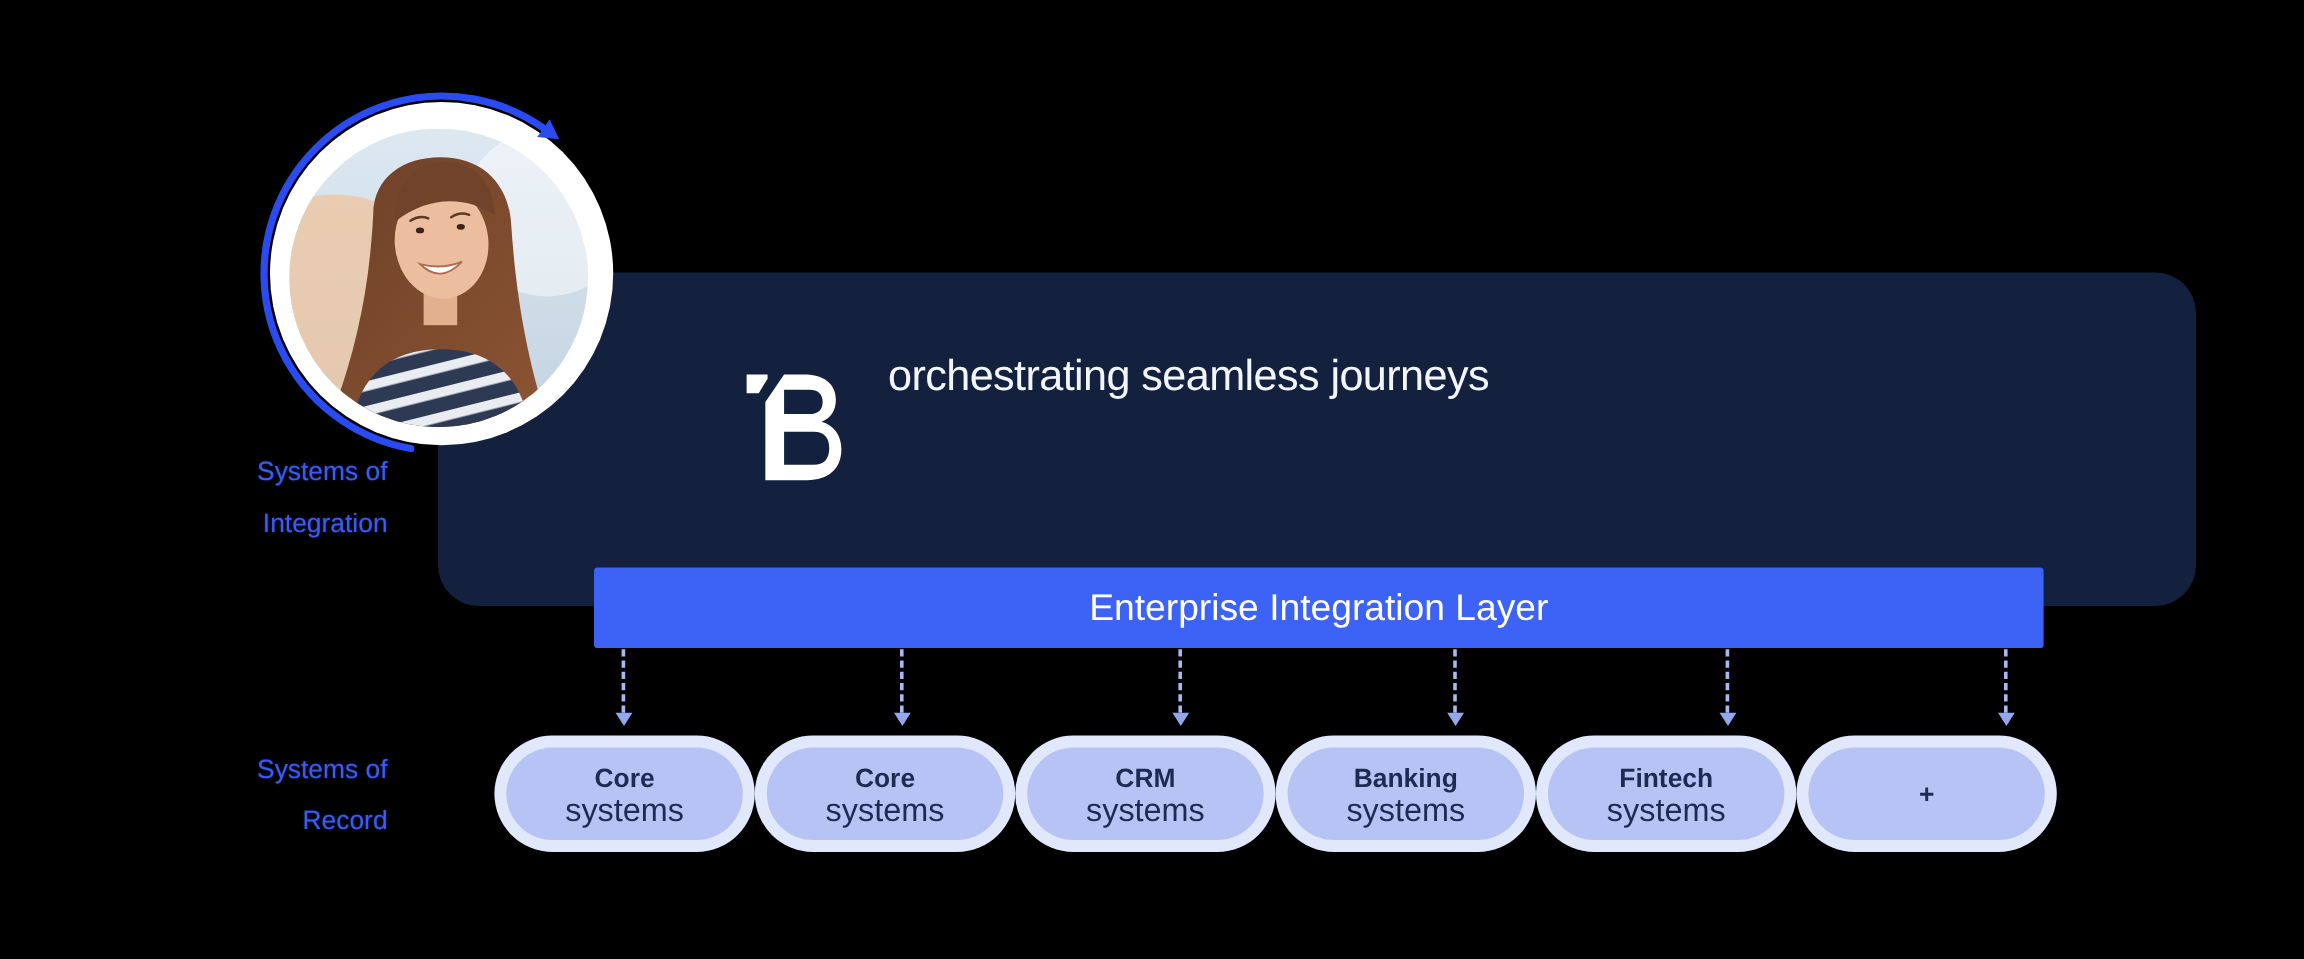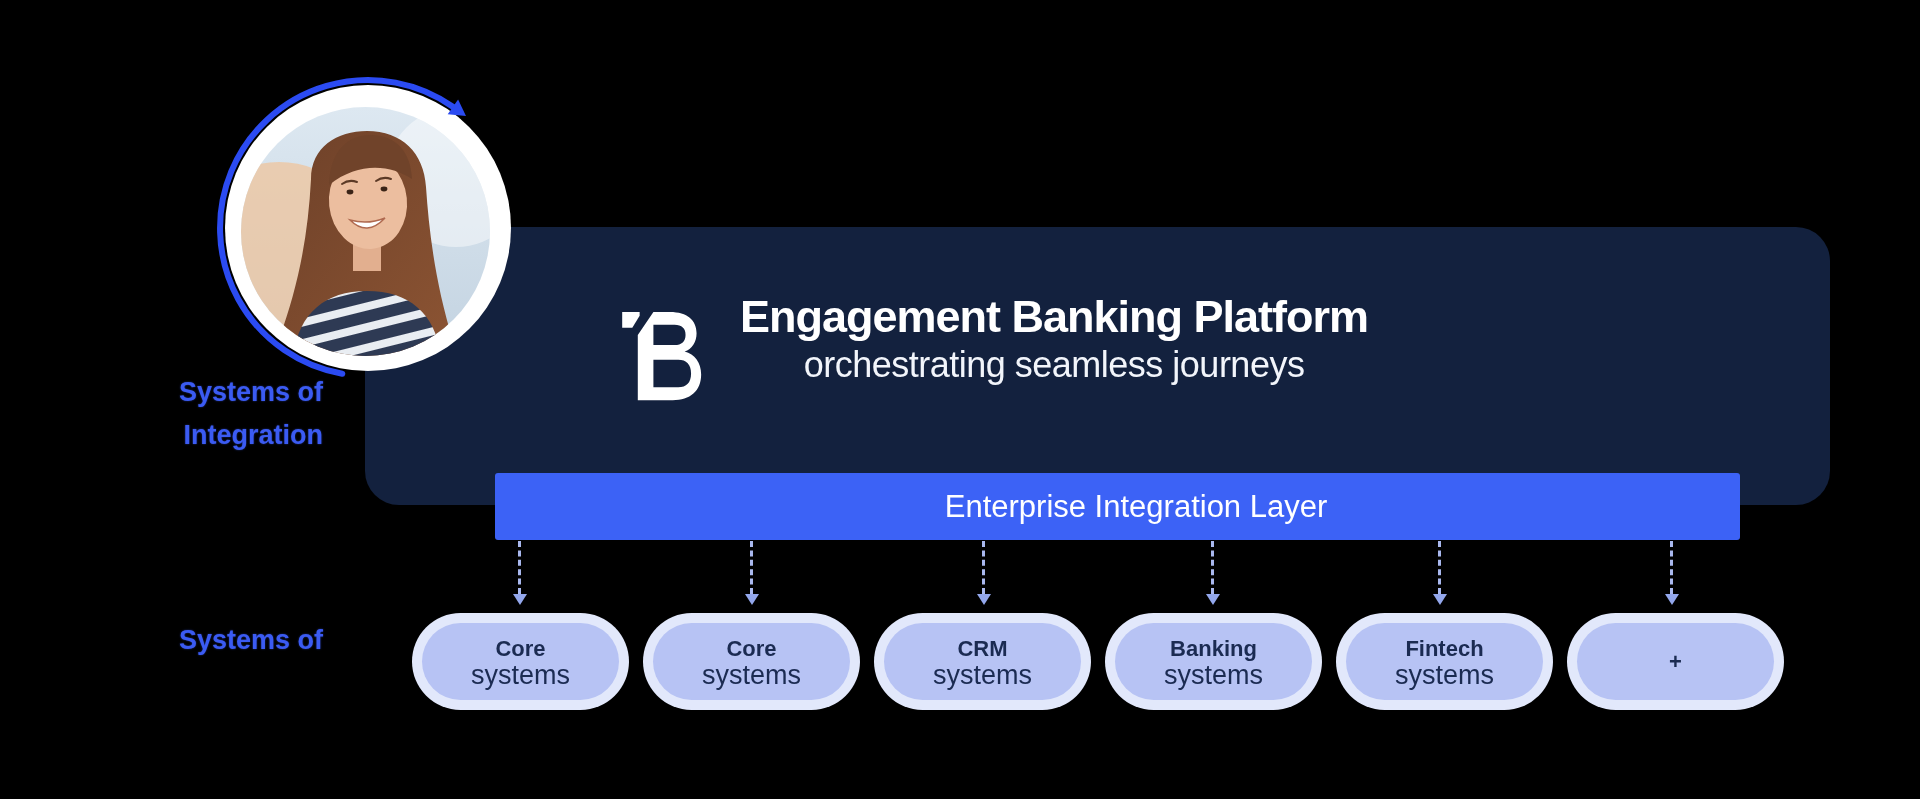--- a/index.html
+++ b/index.html
@@ -1,47 +1,47 @@
 <!DOCTYPE html>
 <html><head>
 <meta charset="utf-8">
 <style>
   html,body{margin:0;padding:0;background:#000;}
   #canvas{position:relative;width:1920px;height:799px;background:#000;overflow:hidden;
           font-family:"Liberation Sans",sans-serif;}
 
   
   .side-label{position:absolute;left:40px;width:283px;text-align:right;
-              color:#3B5BF2;font-weight:bold;font-size:27px;line-height:43px;
+              color:#3B5BF2;font-weight:normal;font-size:22px;line-height:43px;
               text-shadow:0 0 2px rgba(59,91,242,.55);}
   .side-label.engagement{top:371px;}
   .side-label.record{top:619px;}
 
   
   .panel{position:absolute;left:365px;top:227px;width:1465px;height:278px;
          background:#13213E;border-radius:34px;z-index:1;}
   .panel-header{position:absolute;left:612px;top:291px;display:flex;align-items:flex-start;gap:36px;z-index:2;}
   .logo{margin-top:10px;flex:0 0 auto;}
   .panel-titles{display:flex;flex-direction:column;align-items:center;}
   .panel-title{color:#FFFFFF;font-weight:bold;font-size:45px;letter-spacing:-1px;line-height:52px;}
   .panel-subtitle{color:#F2F5FB;font-weight:400;font-size:36px;letter-spacing:-.5px;line-height:44px;text-align:right;}
 
   
   .eil-bar{position:absolute;left:495px;top:473px;width:1208px;height:67px;background:#3C62F6;
            border-radius:3px;display:flex;align-items:center;justify-content:center;
-           color:#FFFFFF;font-size:31px;font-weight:400;z-index:2;padding-left:37px;}
+           color:#FFFFFF;font-size:31px;font-weight:400;z-index:2;}
 
   
   .connector{position:absolute;top:541px;height:53px;width:0;border-left:3px dashed #A9B8EE;z-index:0;}
   .connector-arrow{position:absolute;top:594px;width:0;height:0;
                    border-left:7px solid transparent;border-right:7px solid transparent;
                    border-top:11px solid #93A7EC;z-index:0;}
 
   
-  .pill-row{position:absolute;left:412px;top:613px;display:flex;gap:14px;}
+  .pill-row{position:absolute;left:412px;top:613px;display:flex;}
   .pill{width:217px;height:97px;background:#E2E8FB;border-radius:49px;
         padding:10px;box-sizing:border-box;}
   .pill-inner{width:100%;height:100%;background:#B7C3F4;border-radius:39px;
               display:flex;flex-direction:column;align-items:center;justify-content:center;
               color:#1B2B52;line-height:27px;}
   .pill-name{font-weight:bold;font-size:22px;}
   .pill-type{font-size:27px;}
 
   
   .avatar-ring{position:absolute;left:225px;top:85px;width:286px;height:286px;background:#FFFFFF;
@@ -56,33 +56,33 @@
 <div id="canvas">
 
   <div class="panel"></div>
 
   <div class="side-label engagement">
     <div>Systems of</div>
     <div>Integration</div>
   </div>
   <div class="side-label record">
     <div>Systems of</div>
+    <div>Record</div>
   </div>
 
   <div class="panel-header">
     <svg class="logo" width="92" height="101" viewBox="0 0 100 110" aria-hidden="true">
       <g fill="#FFFFFF">
         <path d="M11,12 H30 V16 L22,29 H11 Z"></path>
         <path fill-rule="evenodd" d="M45,12 H63 C82,12 92,21 92,35 C92,45 87,52 79,55 C90,58 97,67 97,80 C97,98 85,108 66,108 H28 V37 L45,12 Z
                  M45,26 H68 C76,26 80,30 80,37 C80,44 76,48 68,48 H45 Z
                  M45,64 H72 C81,64 86,69 86,79 C86,89 81,94 72,94 H45 Z"></path>
       </g>
     </svg>
     <div class="panel-titles">
-      <div class="panel-title">Engagement Banking Platform</div>
       <div class="panel-subtitle">orchestrating seamless journeys</div>
     </div>
   </div>
 
   <div class="eil-bar">
     <span>Enterprise Integration Layer</span>
   </div>
 
   <div class="connector" style="left:518px"></div>
   <div class="connector" style="left:750px"></div>

